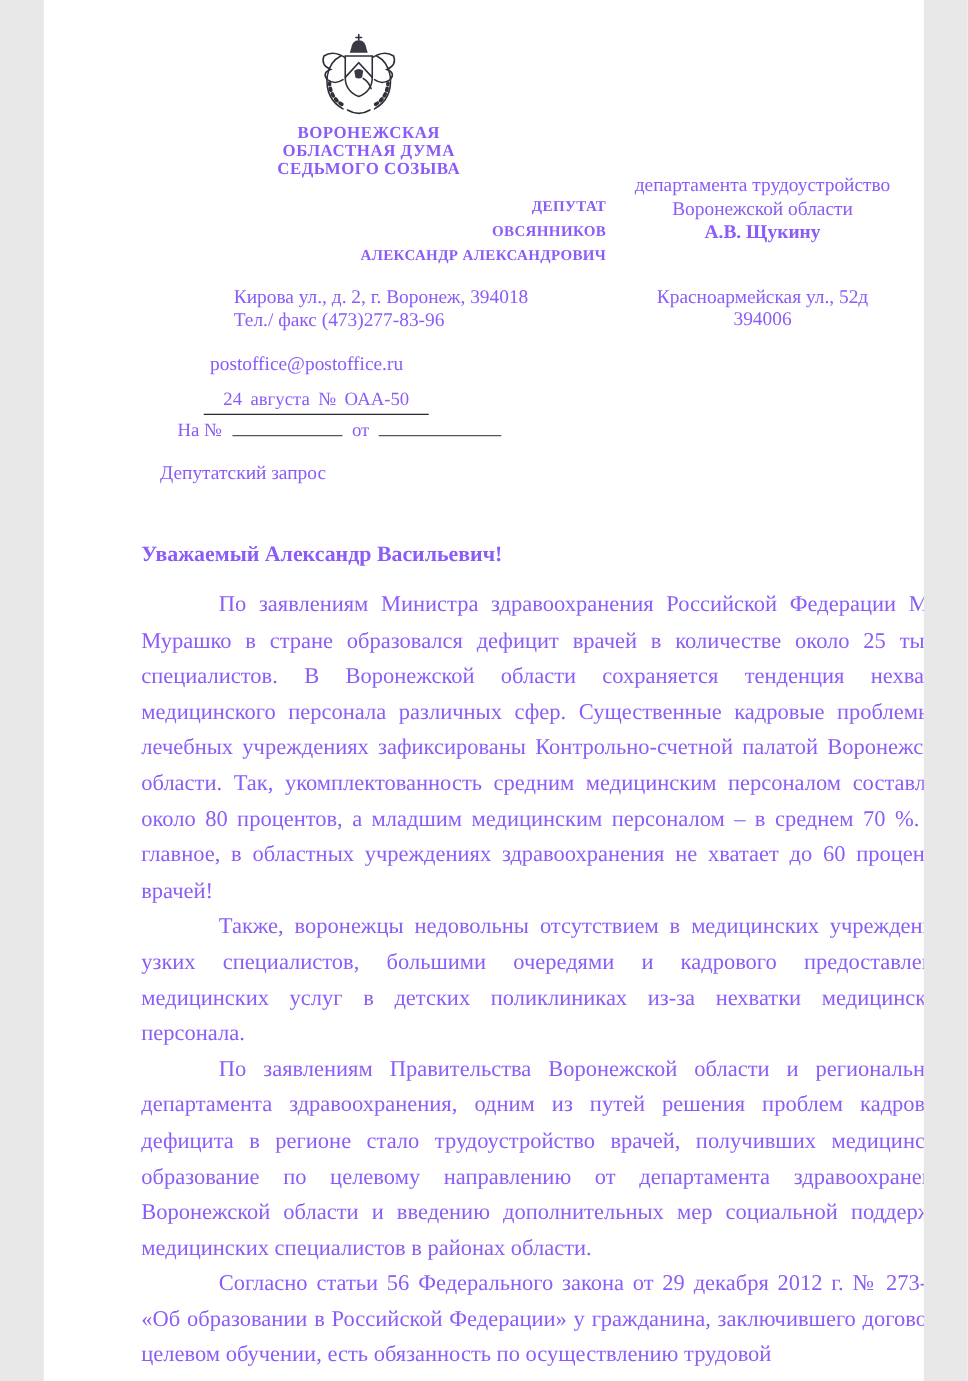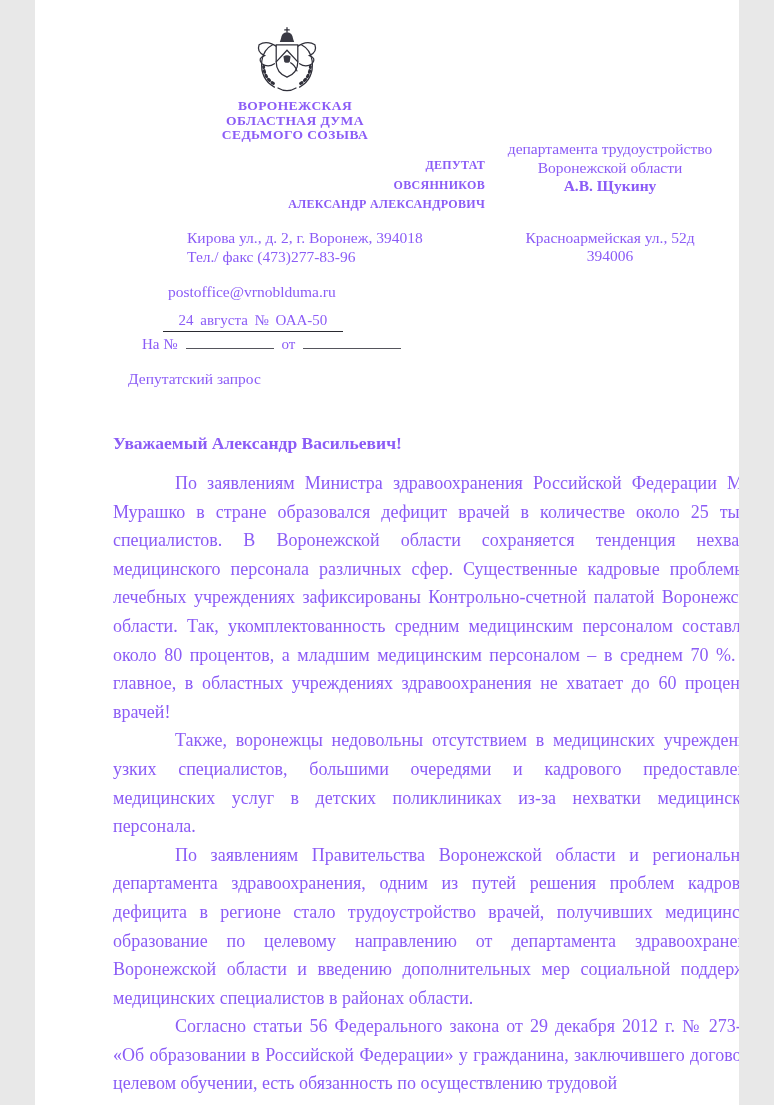--- a/index.html
+++ b/index.html
@@ -107,21 +107,21 @@
     <div>ДЕПУТАТ</div>
     <div>ОВСЯННИКОВ</div>
     <div>АЛЕКСАНДР АЛЕКСАНДРОВИЧ</div>
   </div>
 
   <div class="abs sender-address">
     <div>Кирова ул., д. 2, г. Воронеж, 394018</div>
     <div>Тел./ факс (473)277-83-96</div>
   </div>
 
-  <div class="abs sender-email">postoffice@vrnoblduma.ru</div>
+  <div class="abs sender-email">postoffice@postoffice.ru</div>
 
   <div class="abs outgoing-line">24 августа  №  ОАА-50</div>
 
   <div class="abs ref-line"><span>На №</span><span class="blank blank-1"></span><span>от</span><span class="blank blank-2"></span></div>
 
   <div class="abs addressee-block">
     <div>департамента трудоустройство</div>
     <div>Воронежской области</div>
     <div class="addressee-name">А.В. Щукину</div>
   </div>

